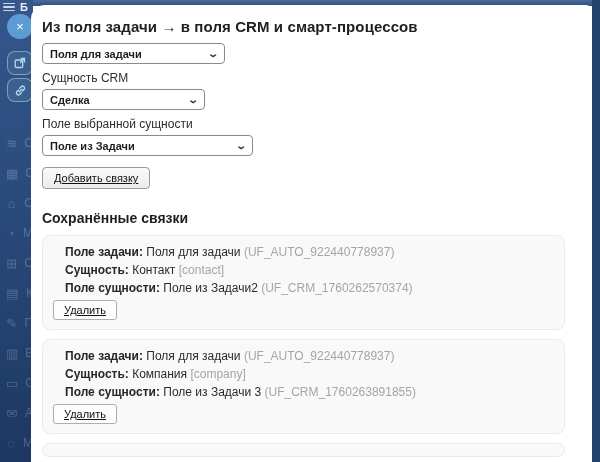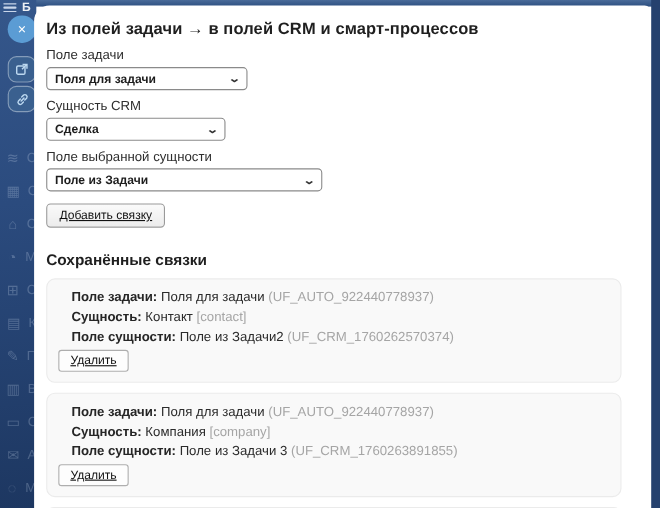--- a/index.html
+++ b/index.html
@@ -40,21 +40,21 @@
     background:#fff; border-radius:14px 6px 0 0; z-index:2; padding:13px 0 0 11px; }
 
   .panel h1 { font-size:15px; font-weight:bold; color:#1f1f1f; letter-spacing:.1px;
     margin-bottom:8px; }
 
   .fld-label { font-size:12px; color:#2e2e2e; margin:7px 0 4px; }
   .fake-select { display:flex; align-items:center; justify-content:space-between;
     height:21px; border:1px solid #8a8a8a; border-radius:4px; background:#fff;
     padding:0 7px; font-size:11px; font-weight:600; color:#1d1d1d; cursor:pointer; }
   .fake-select .caret { font-size:10px; color:#333; font-weight:bold; transform:scaleX(1.4); }
-  .w1 { width:183px; } .w2 { width:163px; } .w3 { width:251px; }
+  .w1 { width:183px; } .w2 { width:163px; } .w3 { width:211px; }
 
   .btn { display:inline-block; border:1px solid #9a9a9a; border-radius:4px;
     background:linear-gradient(#fafafa,#ececec); font-size:11px; color:#111;
     padding:4px 11px; cursor:pointer; font-family:"Liberation Sans", sans-serif;text-decoration:underline; }
   .add-btn { margin-top:11px; }
 
   .panel h2 { font-size:14px; font-weight:bold; color:#1f1f1f; margin:21px 0 9px; }
 
   .card { width:523px; background:#f9f9f9; border:1px solid #ebebeb; border-radius:8px;
     padding:7px 10px 5px; margin-bottom:9px; }
@@ -143,24 +143,23 @@
       <svg width="13" height="13" viewBox="0 0 13 13">
         <path d="M5.2 7.8 L7.8 5.2 M4.5 6 L2.8 7.7 a2 2 0 0 0 2.8 2.8 L7.3 8.8 M8.5 7 L10.2 5.3 a2 2 0 0 0 -2.8 -2.8 L5.7 4.2" fill="none" stroke="#bcd8f0" stroke-width="1.3" stroke-linecap="round"></path>
       </svg>
     </span>
   </div>
 </div>
 
 <div class="right-strip"></div>
 
 <div class="panel">
-  <h1>Из полей задачи → в полей CRM и смарт-процессов</h1>
+  <h1>Из поля задачи → в поля CRM и смарт-процессов</h1>
 
   <div>
-    <div class="fld-label">Поле задачи</div>
     <div class="fake-select w1">
       <span>Поля для задачи</span>
       <span class="caret">⌄</span>
     </div>
 
     <div class="fld-label">Сущность CRM</div>
     <div class="fake-select w2">
       <span>Сделка</span>
       <span class="caret">⌄</span>
     </div>

